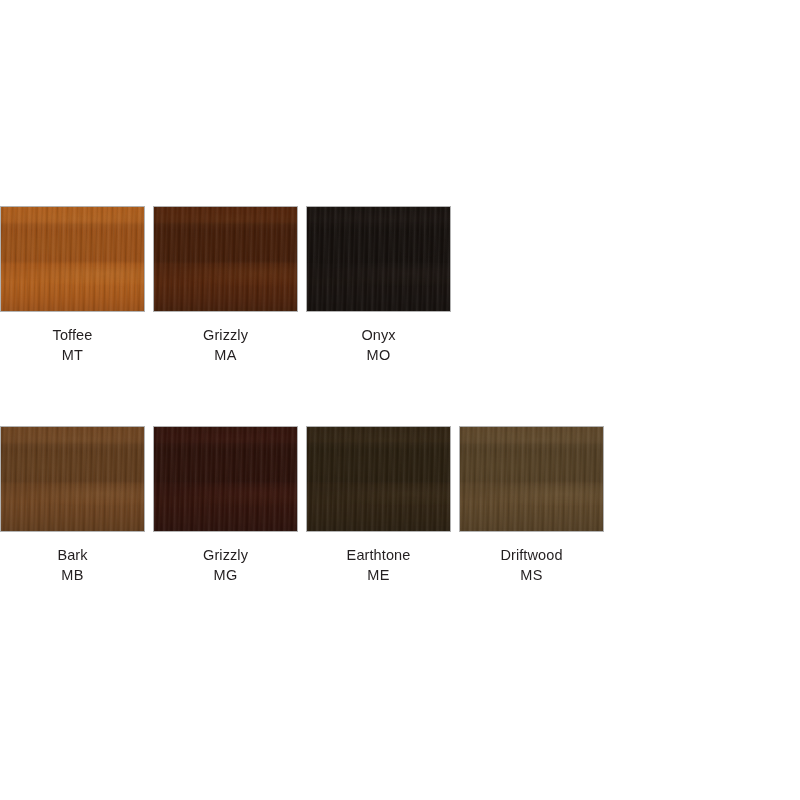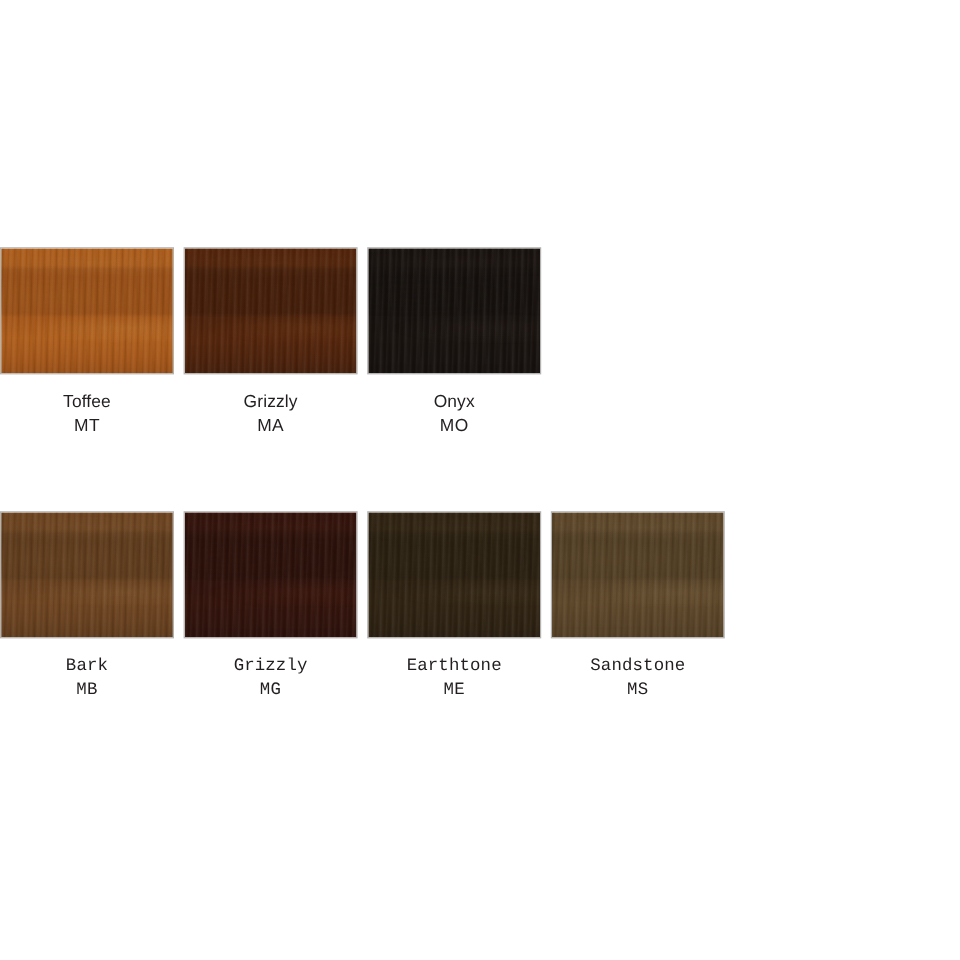--- a/index.html
+++ b/index.html
@@ -22,21 +22,21 @@
     left: 0;
     top: 206px;
     width: 800px;
   }
 
   .swatch-row {
     display: flex;
     width: 758px;
     margin-bottom: 61px;
   }
-  .swatch-row:last-child { margin-bottom: 0; font-family: Liberation Mono, monospace; }
+  .swatch-row:last-child { margin-bottom: 0; }
 
   .swatch-cell {
     width: 145px;
     margin-right: 8px;
     display: flex;
     flex-direction: column;
     align-items: center;
   }
   .swatch-cell:last-child { margin-right: 0; }
 
@@ -173,17 +173,17 @@
         <div class="swatch-label">Earthtone</div>
         <div class="swatch-code">ME</div>
       </div>
       <div class="swatch-cell">
         <div class="swatch-chip">
           <div class="chip-base" style="background: rgb(123, 100, 66);"></div>
           <div class="chip-bands" style="background-image: linear-gradient(rgb(147, 122, 85) 0%, rgb(123, 100, 66) 14%, rgb(99, 80, 47) 17%, rgb(99, 80, 47) 52%, rgb(123, 100, 66) 55%, rgb(147, 122, 85) 72%, rgb(123, 100, 66) 88%, rgb(99, 80, 47) 100%);"></div>
           <div class="chip-figure" style="background-image: radial-gradient(120% 28% at 30% 38%, rgba(99, 80, 47, 0.4) 0%, transparent 62%), radial-gradient(90% 20% at 72% 64%, rgba(147, 122, 85, 0.333) 0%, transparent 66%), radial-gradient(140% 16% at 55% 12%, rgba(147, 122, 85, 0.267) 0%, transparent 70%);"></div>
           <div class="chip-grain"></div>
         </div>
-        <div class="swatch-label">Sandstone</div>
+        <div class="swatch-label">Driftwood</div>
         <div class="swatch-code">MS</div>
       </div>
     </div>
   </div>
 
 </body></html>

